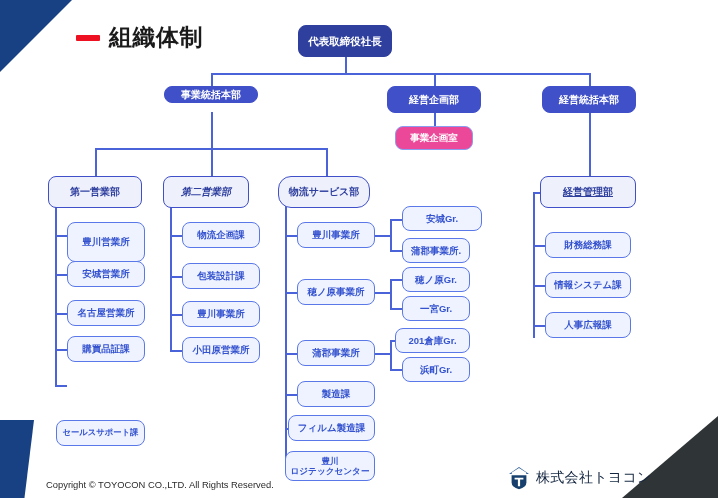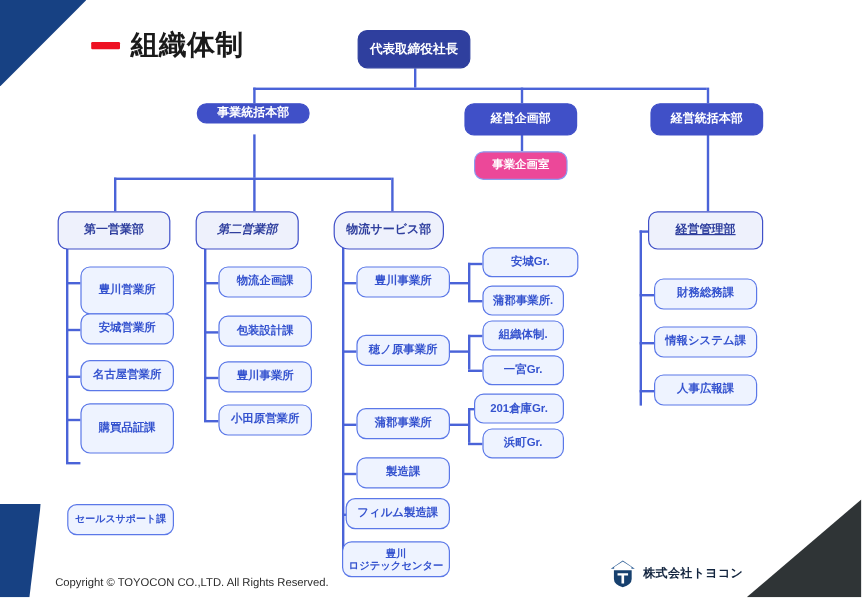--- a/index.html
+++ b/index.html
@@ -97,21 +97,21 @@
   .copyright {
     position: absolute; left: 46px; top: 479px;
     font-size: 9.4px; color: #2b2b2b; white-space: nowrap;
   }
   .logo {
     position: absolute; left: 508px; top: 466px;
     display: flex; align-items: center; gap: 6px;
   }
   .logo-mark { width: 22px; height: 24px; flex: 0 0 auto; }
   .logo-text {
-    font-size: 10px; font-weight: 700; color: #13253f; letter-spacing: 0.3px;
+    font-size: 14px; font-weight: 400; color: #13253f; letter-spacing: 0.3px;
   }
 </style>
 </head>
 <body>
 
 <div id="slide">
 
   <div class="corner-tl"></div>
   <div class="corner-bl"></div>
   <div class="corner-br"></div>
@@ -191,40 +191,40 @@
   <div class="node lvl-room" style="left:395px; top:126px; width:78px; height:24px;">事業企画室</div>
 
   <div class="node lvl-dept" style="left:48px; top:176px; width:94px; height:32px;">第一営業部</div>
   <div class="node lvl-dept" style="left:163px; top:176px; width:86px; height:32px;font-style:italic;">第二営業部</div>
   <div class="node lvl-dept" style="left:278px; top:176px; width:92px; height:32px;border-radius:13px;">物流サービス部</div>
   <div class="node lvl-dept" style="left:540px; top:176px; width:96px; height:32px;text-decoration:underline;">経営管理部</div>
 
   <div class="node lvl-sec" style="left:67px; top:222px; width:78px; height:40px;">豊川営業所</div>
   <div class="node lvl-sec" style="left:67px; top:261px; width:78px; height:26px;">安城営業所</div>
   <div class="node lvl-sec" style="left:67px; top:300px; width:78px; height:26px;">名古屋営業所</div>
-  <div class="node lvl-sec" style="left:67px; top:336px; width:78px; height:42px;">購買品証課</div>
+  <div class="node lvl-sec" style="left:67px; top:336px; width:78px; height:26px;">購買品証課</div>
   <div class="node lvl-sec small" style="left:56px; top:372px; width:89px; height:26px;margin-top:48px;">セールスサポート課</div>
 
   <div class="node lvl-sec" style="left:182px; top:222px; width:78px; height:26px;">物流企画課</div>
   <div class="node lvl-sec" style="left:182px; top:263px; width:78px; height:26px;">包装設計課</div>
   <div class="node lvl-sec" style="left:182px; top:301px; width:78px; height:26px;">豊川事業所</div>
   <div class="node lvl-sec" style="left:182px; top:337px; width:78px; height:26px;text-align:right;">小田原営業所</div>
 
   <div class="node lvl-sec" style="left:297px; top:222px; width:78px; height:26px;">豊川事業所</div>
   <div class="node lvl-sec" style="left:297px; top:279px; width:78px; height:26px;">穂ノ原事業所</div>
   <div class="node lvl-sec" style="left:297px; top:340px; width:78px; height:26px;">蒲郡事業所</div>
   <div class="node lvl-sec" style="left:297px; top:381px; width:78px; height:26px;">製造課</div>
   <div class="node lvl-sec" style="left:288px; top:415px; width:87px; height:26px;">フィルム製造課</div>
   <div class="node lvl-sec two-line" style="left:285px; top:451px; width:90px; height:30px;">豊川
 ロジテックセンター</div>
 
   <div class="node lvl-gr" style="left:402px; top:206px; width:80px; height:25px;">安城Gr.</div>
   <div class="node lvl-gr" style="left:402px; top:238px; width:68px; height:25px;">蒲郡事業所.</div>
 
-  <div class="node lvl-gr" style="left:402px; top:267px; width:68px; height:25px;">組織体制.</div>
+  <div class="node lvl-gr" style="left:402px; top:267px; width:68px; height:25px;">穂ノ原Gr.</div>
   <div class="node lvl-gr" style="left:402px; top:296px; width:68px; height:25px;">一宮Gr.</div>
 
   <div class="node lvl-gr" style="left:395px; top:328px; width:75px; height:25px;">201倉庫Gr.</div>
   <div class="node lvl-gr" style="left:402px; top:357px; width:68px; height:25px;">浜町Gr.</div>
 
   <div class="node lvl-sec" style="left:545px; top:232px; width:86px; height:26px;">財務総務課</div>
   <div class="node lvl-sec" style="left:545px; top:272px; width:86px; height:26px;">情報システム課</div>
   <div class="node lvl-sec" style="left:545px; top:312px; width:86px; height:26px;">人事広報課</div>
 
   <div class="copyright">Copyright © TOYOCON CO.,LTD. All Rights Reserved.</div>

